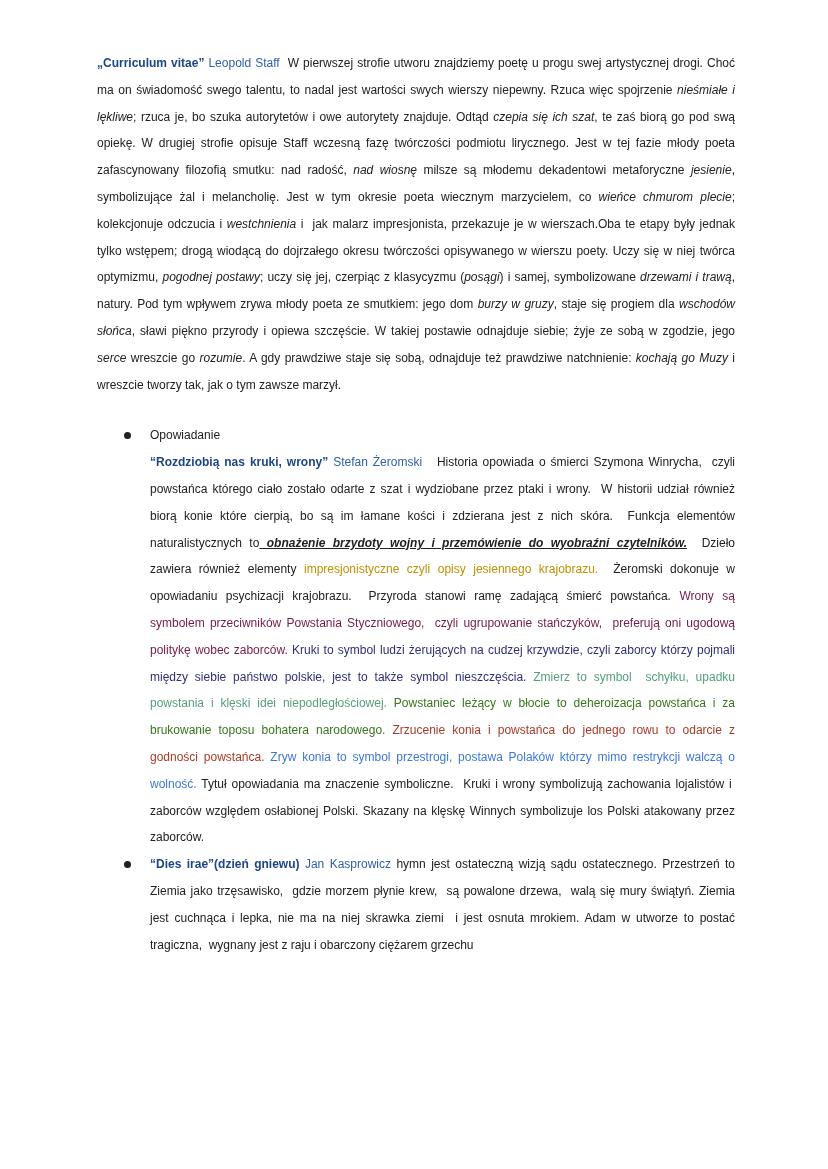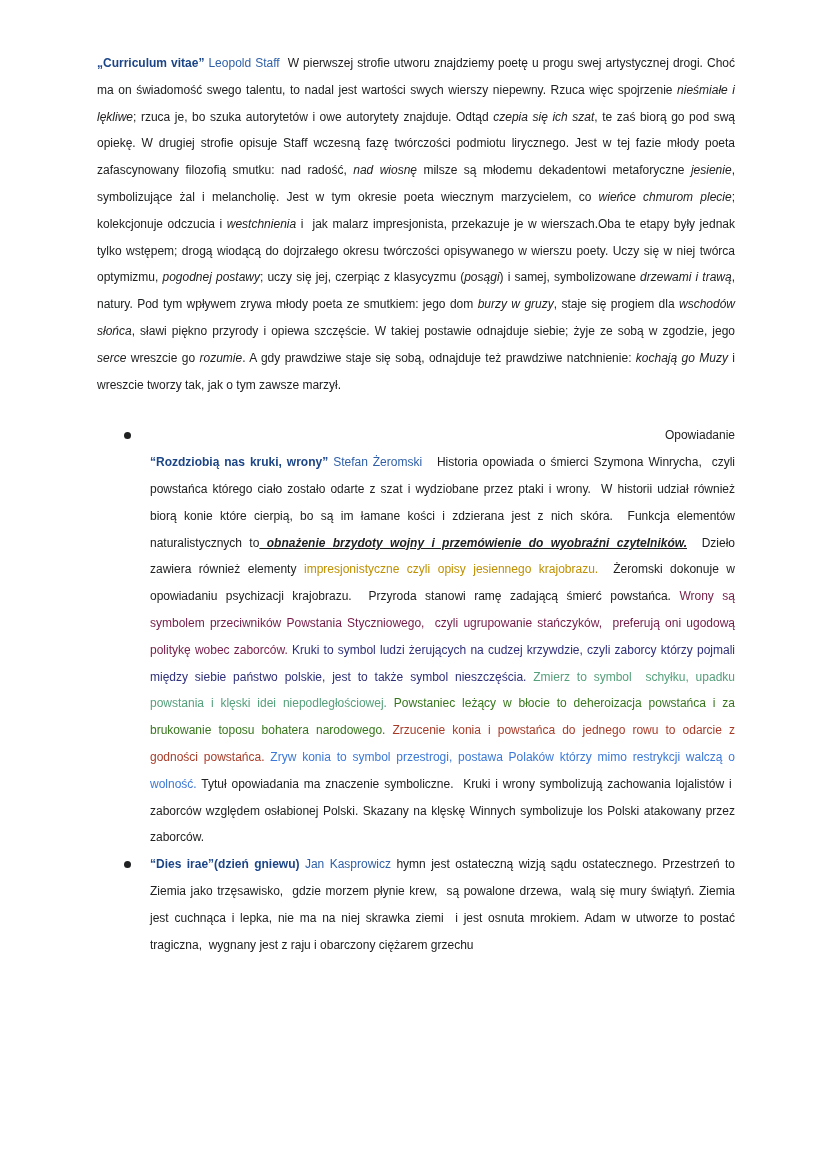--- a/index.html
+++ b/index.html
@@ -37,21 +37,21 @@
   .bullet-dot {
     position: absolute;
     left: 27px;
     top: 10px;
     width: 7px;
     height: 7px;
     border-radius: 50%;
     background: #202122;
   }
   .blabel {
-    text-align: right;
+    text-align: left;
   }
   .bbody {
     text-align: justify;
   }
   
   .run { white-space: inherit; }
   .plain { color: var(--c-black); }
   .it { font-style: italic; color: var(--c-black); }
   .b-db { font-weight: 700; color: var(--c-darkblue); }
   .author { color: var(--c-authorblue); }

